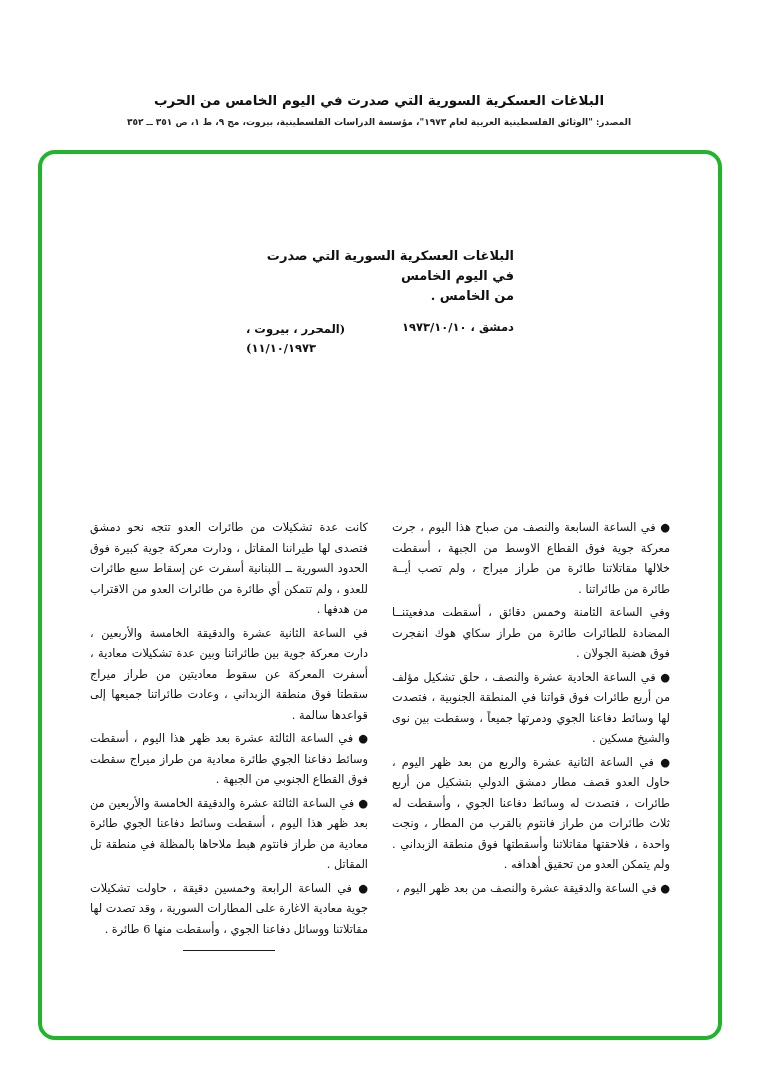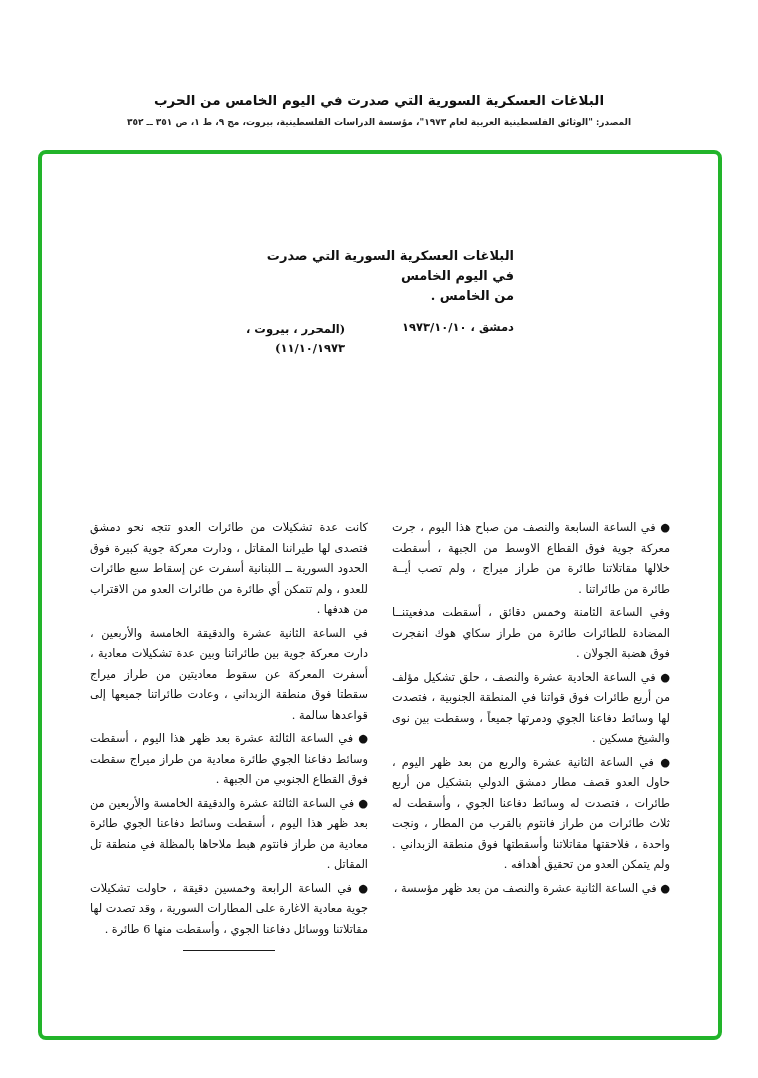--- a/index.html
+++ b/index.html
@@ -22,21 +22,21 @@
   }
   .source-line{
     font-size:9px;font-weight:bold;color:#222;
   }
   
   .doc-frame{
     position:absolute;
     left:38px;top:150px;
     width:676px;height:882px;
     border:4px solid #22b42a;
-    border-radius:8px;
+    border-radius:17px;
     background:#ffffff;
     box-sizing:content-box;
   }
   .doc-inner{
     position:relative;width:100%;height:100%;
     direction:rtl;
   }
   
   .doc-title{
     width:268px;margin:92px auto 0 auto;
@@ -45,21 +45,21 @@
     direction:rtl;
   }
   
   .dateline{
     width:268px;margin:14px auto 0 auto;
     display:flex;justify-content:space-between;align-items:flex-start;
     direction:rtl;
     font-size:11.5px;font-weight:bold;
   }
   .dateline .place{white-space:nowrap;}
-  .dateline .editor{text-align:right;line-height:1.6;}
+  .dateline .editor{text-align:left;line-height:1.6;}
   
   .cols{
     position:absolute;top:232px;right:0;left:0;
     padding:0 48px;
     display:flex;gap:24px;
     direction:rtl;
   }
   .col{
     flex:1 1 0;
     font-size:11.3px;
@@ -101,21 +101,21 @@
         </div>
       </div>
 
       <div class="cols">
 
         <div class="col">
           <p>● في الساعة السابعة والنصف من صباح هذا اليوم ، جرت معركة جوية فوق القطاع الاوسط من الجبهة ، أسقطت خلالها مقاتلاتنا طائرة من طراز ميراج ، ولم تصب أيــة طائرة من طائراتنا .</p>
           <p>وفي الساعة الثامنة وخمس دقائق ، أسقطت مدفعيتنــا المضادة للطائرات طائرة من طراز سكاي هوك انفجرت فوق هضبة الجولان .</p>
           <p>● في الساعة الحادية عشرة والنصف ، حلق تشكيل مؤلف من أربع طائرات فوق قواتنا في المنطقة الجنوبية ، فتصدت لها وسائط دفاعنا الجوي ودمرتها جميعاً ، وسقطت بين نوى والشيخ مسكين .</p>
           <p>● في الساعة الثانية عشرة والربع من بعد ظهر اليوم ، حاول العدو قصف مطار دمشق الدولي بتشكيل من أربع طائرات ، فتصدت له وسائط دفاعنا الجوي ، وأسقطت له ثلاث طائرات من طراز فانتوم بالقرب من المطار ، ونجت واحدة ، فلاحقتها مقاتلاتنا وأسقطتها فوق منطقة الزبداني . ولم يتمكن العدو من تحقيق أهدافه .</p>
-          <p>● في الساعة الثانية عشرة والنصف من بعد ظهر مؤسسة ،</p>
+          <p>● في الساعة والدقيقة عشرة والنصف من بعد ظهر اليوم ،</p>
         </div>
 
         <div class="col">
           <p>كانت عدة تشكيلات من طائرات العدو تتجه نحو دمشق فتصدى لها طيراننا المقاتل ، ودارت معركة جوية كبيرة فوق الحدود السورية ــ اللبنانية أسفرت عن إسقاط سبع طائرات للعدو ، ولم تتمكن أي طائرة من طائرات العدو من الاقتراب من هدفها .</p>
           <p>في الساعة الثانية عشرة والدقيقة الخامسة والأربعين ، دارت معركة جوية بين طائراتنا وبين عدة تشكيلات معادية ، أسفرت المعركة عن سقوط معاديتين من طراز ميراج سقطتا فوق منطقة الزبداني ، وعادت طائراتنا جميعها إلى قواعدها سالمة .</p>
           <p>● في الساعة الثالثة عشرة بعد ظهر هذا اليوم ، أسقطت وسائط دفاعنا الجوي طائرة معادية من طراز ميراج سقطت فوق القطاع الجنوبي من الجبهة .</p>
           <p>● في الساعة الثالثة عشرة والدقيقة الخامسة والأربعين من بعد ظهر هذا اليوم ، أسقطت وسائط دفاعنا الجوي طائرة معادية من طراز فانتوم هبط ملاحاها بالمظلة في منطقة تل المقاتل .</p>
           <p>● في الساعة الرابعة وخمسين دقيقة ، حاولت تشكيلات جوية معادية الاغارة على المطارات السورية ، وقد تصدت لها مقاتلاتنا ووسائل دفاعنا الجوي ، وأسقطت منها 6 طائرة .</p>
           <div class="end-rule"></div>
         </div>

